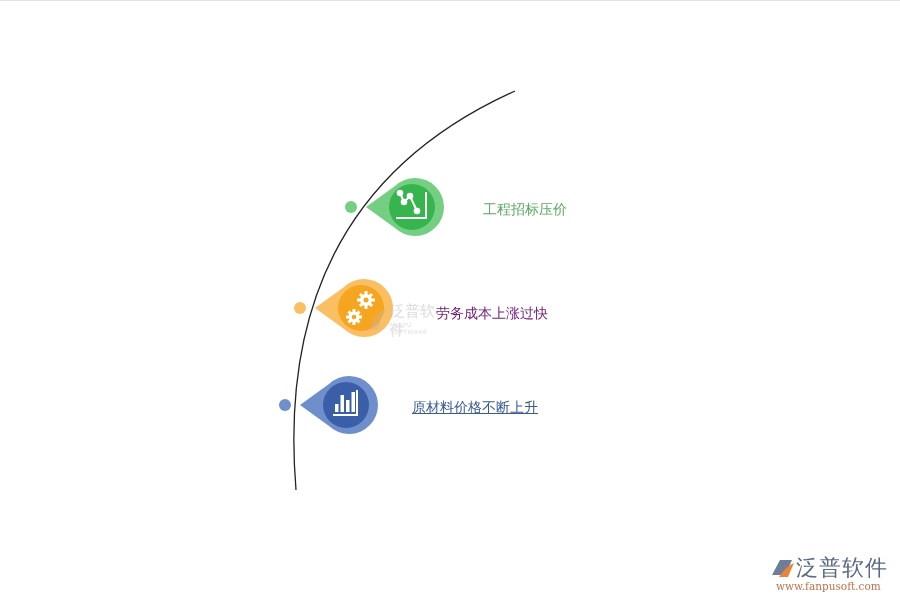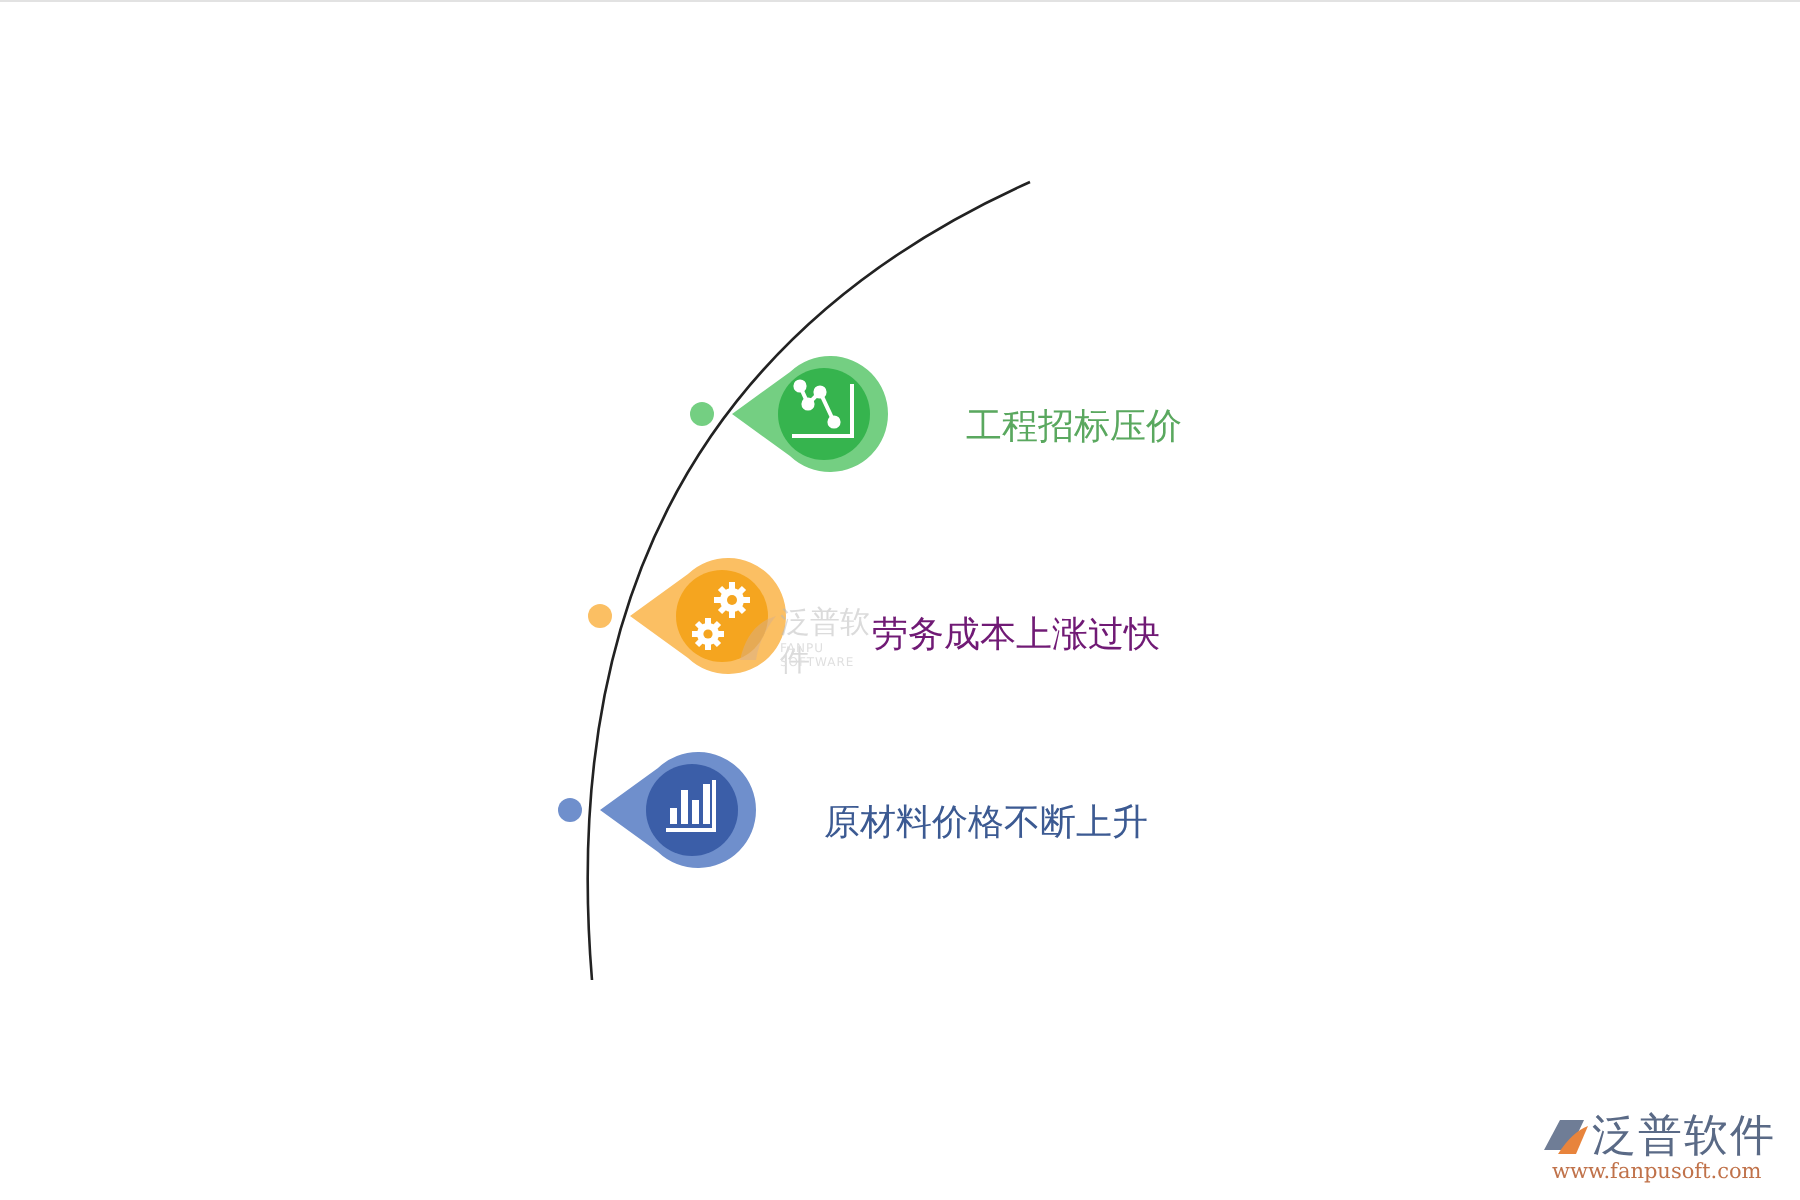--- a/index.html
+++ b/index.html
@@ -4,21 +4,21 @@
 <style>
   html, body { margin: 0; padding: 0; }
   body {
     width: 900px; height: 600px; position: relative; overflow: hidden;
     background: #ffffff;
     font-family: "DejaVu Sans", "Liberation Sans", sans-serif;
   }
   .top-border { position: absolute; left: 0; top: 0; width: 900px; height: 1px; background: #e2e2e2; }
   svg.diagram { position: absolute; left: 0; top: 0; }
   .label {
-    position: absolute; font-size: 18px; white-space: nowrap; letter-spacing: 0px;
+    position: absolute; font-size: 14px; white-space: nowrap; letter-spacing: 0px;
   }
   .watermark {
     position: absolute; left: 368px; top: 302px; width: 80px; height: 34px; opacity: 0.5;
   }
   .watermark .wm-cn { position: absolute; left: 22px; top: 0; font-size: 15px; color: #b8b8b8; }
   .watermark .wm-en { position: absolute; left: 22px; top: 19px; font-size: 6px; color: #c0c0c0; letter-spacing: 0.5px; }
   .logo { position: absolute; left: 768px; top: 553px; width: 125px; height: 42px; }
   .logo .logo-cn { position: absolute; left: 28px; top: 0px; font-size: 22px; color: #5a6a86; letter-spacing: 1px; }
   .logo .logo-url { position: absolute; left: 8px; top: 27px; font-size: 10.5px; color: #c0724a; font-family: "DejaVu Serif", "Liberation Serif", serif; }
 </style>
@@ -92,18 +92,18 @@
 <div class="watermark">
   <svg width="22" height="30" style="position:absolute;left:0;top:2px">
     <path d="M 2 26 Q 6 8 20 4 Q 12 14 10 26 Z" fill="#d9b08a"></path>
   </svg>
   <span class="wm-cn">泛普软件</span>
   <span class="wm-en">FANPU SOFTWARE</span>
 </div>
 
 <span class="label" style="left:483px; top:201px; color:#5aa85f;">工程招标压价</span>
 <span class="label" style="left:436px; top:305px; color:#701a75;">劳务成本上涨过快</span>
-<span class="label" style="left:412px; top:399px; color:#3c5a92;">原材料价格不断上升</span>
+<span class="label" style="left:412px; top:399px; color:#3c5a92;text-decoration:underline;">原材料价格不断上升</span>
 
 <div class="logo">
   <span class="logo-cn">泛普软件</span>
   <span class="logo-url">www.fanpusoft.com</span>
 </div>
 
 </body></html>

